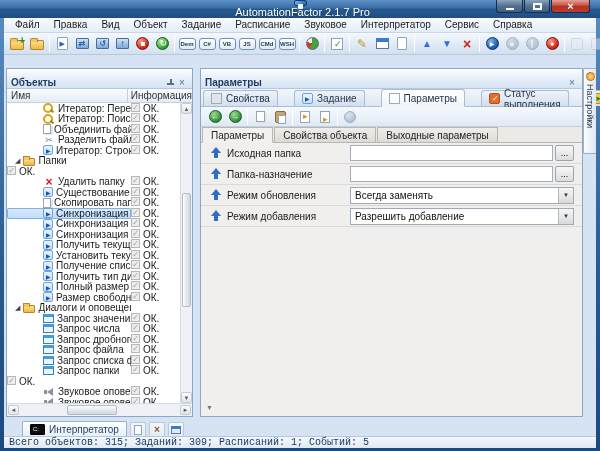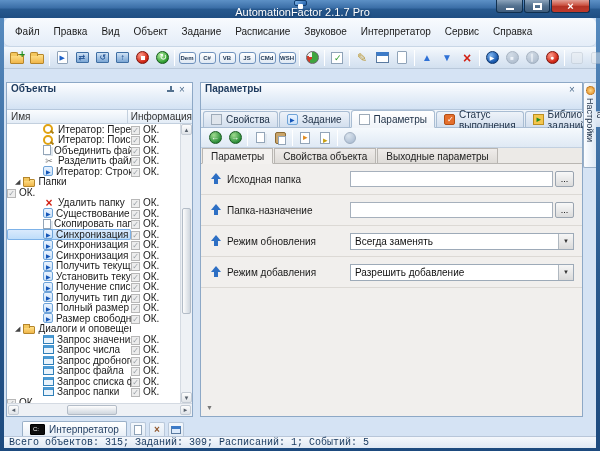--- a/index.html
+++ b/index.html
@@ -26,22 +26,22 @@
   .wbtn.min { width:27px; } .wbtn.max { width:26px; }
   .wbtn.close { width:39px; background:linear-gradient(#e2a197,#cb5140 45%,#b03224 50%,#c0392b); }
   .glyph-min { width:8px; height:2px; background:#fff; margin-top:5px; }
   .glyph-max { width:9px; height:7px; border:2px solid #fff; }
   .glyph-close { font-size:11px; font-weight:bold; line-height:10px; }
 
   
   .client { position:absolute; left:4px; right:4px; top:18px; bottom:3px;
     background:#d5e3f4; display:flex; flex-direction:column; }
 
-  .menubar { height:29px; background:linear-gradient(#f8fbfe,#e4edf8);
-    border-bottom:1px solid #c8d6e6; display:flex; align-items:center; padding-left:4px;border-radius:6px; }
+  .menubar { height:15px; background:linear-gradient(#f8fbfe,#e4edf8);
+    border-bottom:1px solid #c8d6e6; display:flex; align-items:flex-end; padding-left:4px; }
   .menu-item { font-size:10px; color:#1a1a1a; padding:0 7px; line-height:14px; cursor:default; }
 
   .toolbar { height:22px; background:linear-gradient(#f5f9fd,#e2ebf6 50%,#d2e0ef);
     border-bottom:1px solid #b9c8da; display:flex; align-items:center; padding-left:3px; }
   .tb-btn { width:20px; height:19px; display:flex; align-items:center; justify-content:center;
     border-radius:2px; flex:none; }
   .tb-btn.disabled { opacity:.45; }
   .tb-sep { width:1px; height:16px; background:#b4c3d6; border-right:1px solid #fff; margin:0 2px; flex:none; }
 
   .ic { display:flex; align-items:center; justify-content:center; flex:none; position:relative; }
@@ -89,43 +89,43 @@
   .ic-circle-record { background:radial-gradient(circle at 35% 30%,#ff9d8d,#d22a18 65%,#8f150a); border:1px solid #7c120a; }
   .ic-circle-record::after { content:"●"; font-size:7px; }
   .ic-ghost { width:12px; height:12px; background:#e7ebef; border:1px solid #b7c0ca; border-radius:2px; }
   .ic-console { width:15px; height:11px; background:#0d0d0d; border:1px solid #000; border-radius:1px; }
   .ic-console::after { content:"C:"; color:#fff; font-size:6px; position:absolute; left:2px; top:1px; }
 
   
   .dockarea { flex:1; position:relative; }
 
   .panel { position:absolute; background:#fff; border:1px solid #8da8c6; }
-  .panel-header { height:27px; background:linear-gradient(#fcfdff,#d3e2f3); border-bottom:1px solid #b5c7dc;
-    display:flex; align-items:flex-start; padding:0 4px; }
+  .panel-header { height:20px; background:linear-gradient(#fcfdff,#d3e2f3); border-bottom:1px solid #b5c7dc;
+    display:flex; align-items:flex-end; padding:0 4px; }
   .panel-title { font-size:10px; font-weight:bold; color:#1d3a5e; flex:1; }
   .ph-btn { width:12px; height:12px; display:flex; align-items:center; justify-content:center;
     color:#51708f; font-size:10px; }
   .pin { position:relative; width:9px; height:9px; }
   .pin::before { content:""; position:absolute; left:4px; top:1px; width:2px; height:4px; background:#53718f; }
   .pin::after  { content:""; position:absolute; left:1px; top:5px; width:7px; height:2px; background:#53718f; }
 
   
   .objects { left:2px; top:13px; bottom:3px; width:187px; display:flex; flex-direction:column; }
   .colhead { height:14px; display:flex; background:linear-gradient(#fafcfe,#e3ecf6);
     border-bottom:1px solid #c3d0de; font-size:10px; color:#333; }
   .colhead .c1 { width:124px; padding-left:4px; border-right:1px solid #c3d0de; line-height:13px; }
   .colhead .c2 { flex:1; padding-left:3px; line-height:13px; }
   .treewrap { flex:1; position:relative; overflow:hidden; }
   .tree { position:absolute; left:0; top:0; right:12px; bottom:0; overflow:hidden; }
   .trow { height:10.5px; display:flex; align-items:center; font-size:10px; color:#1a1a1a; white-space:nowrap; }
   .trow.sel .tname { background:linear-gradient(#dcebfd,#bcdcf9); box-shadow:inset 0 0 0 1px #7db2e8; border-radius:2px; }
   .tname { width:124px; display:flex; align-items:center; overflow:hidden; padding-left:36px; height:100%; }
   .tname.grp { padding-left:8px; }
   .tri { font-size:7px; color:#444; margin-right:3px; flex:none; }
-  .tinfo { flex:1; display:flex; align-items:flex-end; gap:3px; overflow:hidden; }
+  .tinfo { flex:1; display:flex; align-items:flex-start; gap:3px; overflow:hidden; }
   .chk { width:9px; height:9px; background:#ededed; border:1px solid #b7b7b7; flex:none;
     font-size:8px; line-height:7px; text-align:center; color:#9aa0a6; }
   .chk::after { content:"✓"; }
   .ti { width:12px; height:10px; margin-right:3px; position:relative; flex:none;
     display:flex; align-items:center; justify-content:center; }
   .ti-mag::before { content:""; position:absolute; left:0; top:0; width:6px; height:6px; border:2px solid #e0a210; border-radius:50%; }
   .ti-mag::after { content:""; position:absolute; left:7px; top:7px; width:4px; height:2px; background:#a97d12; transform:rotate(45deg); }
   .ti-pages,.ti-copy { width:8px; height:10px; background:#fff; border:1px solid #93a5b8; box-shadow:2px 2px 0 #dfe7ef; }
   .ti-scissors::after { content:"✂"; font-size:9px; color:#777; }
   .ti-play { width:10px; height:10px; border-radius:2px; background:linear-gradient(#eaf3ff,#c8e0f8); border:1px solid #6ea3d8; }
@@ -147,21 +147,21 @@
     background:linear-gradient(90deg,#fdfdfd,#cfd6de); border:1px solid #b3bcc7; border-radius:2px; }
   .hscroll { height:13px; background:#eef1f5; border-top:1px solid #d4dae2; position:relative; }
   .hscroll .arr { position:absolute; top:1px; width:11px; height:10px; font-size:6px; color:#57606b;
     display:flex; align-items:center; justify-content:center; background:linear-gradient(#fdfdfd,#dfe3e8); border:1px solid #c4cbd4; border-radius:2px; }
   .hscroll .lf { left:1px; } .hscroll .rt { right:1px; }
   .hscroll .thumb { position:absolute; left:60px; top:1px; width:50px; height:10px;
     background:linear-gradient(#fdfdfd,#cfd6de); border:1px solid #b3bcc7; border-radius:2px; }
 
   
   .params { left:196px; top:13px; bottom:3px; right:13px; display:flex; flex-direction:column; background:#eef2f7; }
-  .tabstrip { height:18px; display:flex; align-items:flex-end; padding-left:2px; gap:1px;
+  .tabstrip { height:18px; display:flex; align-items:flex-end; padding-left:2px; gap:16px;
     background:linear-gradient(#f2f6fb,#dde7f2); border-bottom:1px solid #a9bdd3; }
   .tab { height:16px; display:flex; align-items:center; padding:0 7px; font-size:10px; color:#24364c;
     background:linear-gradient(#eef3f9,#d3dfee); border:1px solid #a9bdd3; border-bottom:none; border-radius:3px 3px 0 0; }
   .tab.active { background:linear-gradient(#ffffff,#f0f4f9); height:18px; margin-bottom:-1px; border-bottom:1px solid #f0f4f9; }
   .tabic { width:11px; height:11px; margin-right:4px; position:relative; flex:none; }
   .tabic-props { background:#dfe5ec; border:1px solid #9daab8; }
   .tabic-task { background:linear-gradient(#eaf3ff,#c8e0f8); border:1px solid #6ea3d8; border-radius:2px; }
   .tabic-task::after { content:"▶"; font-size:6px; color:#1556b8; position:absolute; left:2px; top:1px; }
   .tabic-params { background:#fff; border:1px solid #9daab8; }
   .tabic-status { background:#e46f2d; border:1px solid #b34f15; border-radius:2px; }
@@ -182,21 +182,21 @@
   .ic-doc-export::after { content:"▸"; color:#c8a012; font-size:9px; position:absolute; left:2px; top:2px; }
   .ic-circle-gray { width:12px; height:12px; border-radius:50%;
     background:radial-gradient(circle at 35% 30%,#c4d2e0,#56749b); border:1px solid #48607e; }
 
   .subtabs { height:16px; display:flex; align-items:flex-end; background:#eceae7; border-bottom:1px solid #b9b6b2; padding-left:1px; }
   .stab { height:15px; padding:0 8px; font-size:10px; color:#222; display:flex; align-items:center;
     background:linear-gradient(#efecea,#dedbd7); border:1px solid #b9b6b2; border-bottom:none; margin-right:1px; }
   .stab.active { background:#f3f1ef; height:16px; margin-bottom:-1px; border-bottom:1px solid #f3f1ef; font-weight:normal; }
 
   .form { flex:1; background:#f1efed; position:relative; overflow:hidden; }
-  .frow { height:31px; display:flex; align-items:center; padding:0 8px; border-bottom:1px solid #dcd9d5; }
+  .frow { height:21px; display:flex; align-items:center; padding:0 8px; border-bottom:1px solid #dcd9d5; }
   .parrow { width:13px; height:12px; position:relative; flex:none; margin-right:5px; }
   .parrow::before { content:""; position:absolute; left:2px; top:0; width:0; height:0;
     border-left:5px solid transparent; border-right:5px solid transparent; border-bottom:6px solid #2d6fc4; }
   .parrow::after { content:""; position:absolute; left:5px; top:6px; width:4px; height:5px; background:#2d6fc4; }
   .flabel { width:123px; font-size:10px; color:#1a1a1a; flex:none; overflow:hidden; white-space:nowrap; }
   .fctrl { flex:1; display:flex; align-items:center; }
   .txt { flex:1; height:16px; border:1px solid #a6b0bc; background:#fff; font-size:10px;
     font-family:"Liberation Sans",sans-serif; padding:0 3px; }
   .browse { width:19px; height:16px; margin-left:2px; border:1px solid #9aa4b0;
     background:linear-gradient(#f8f8f8,#dcdcdc); font-size:9px; line-height:8px; border-radius:2px;

